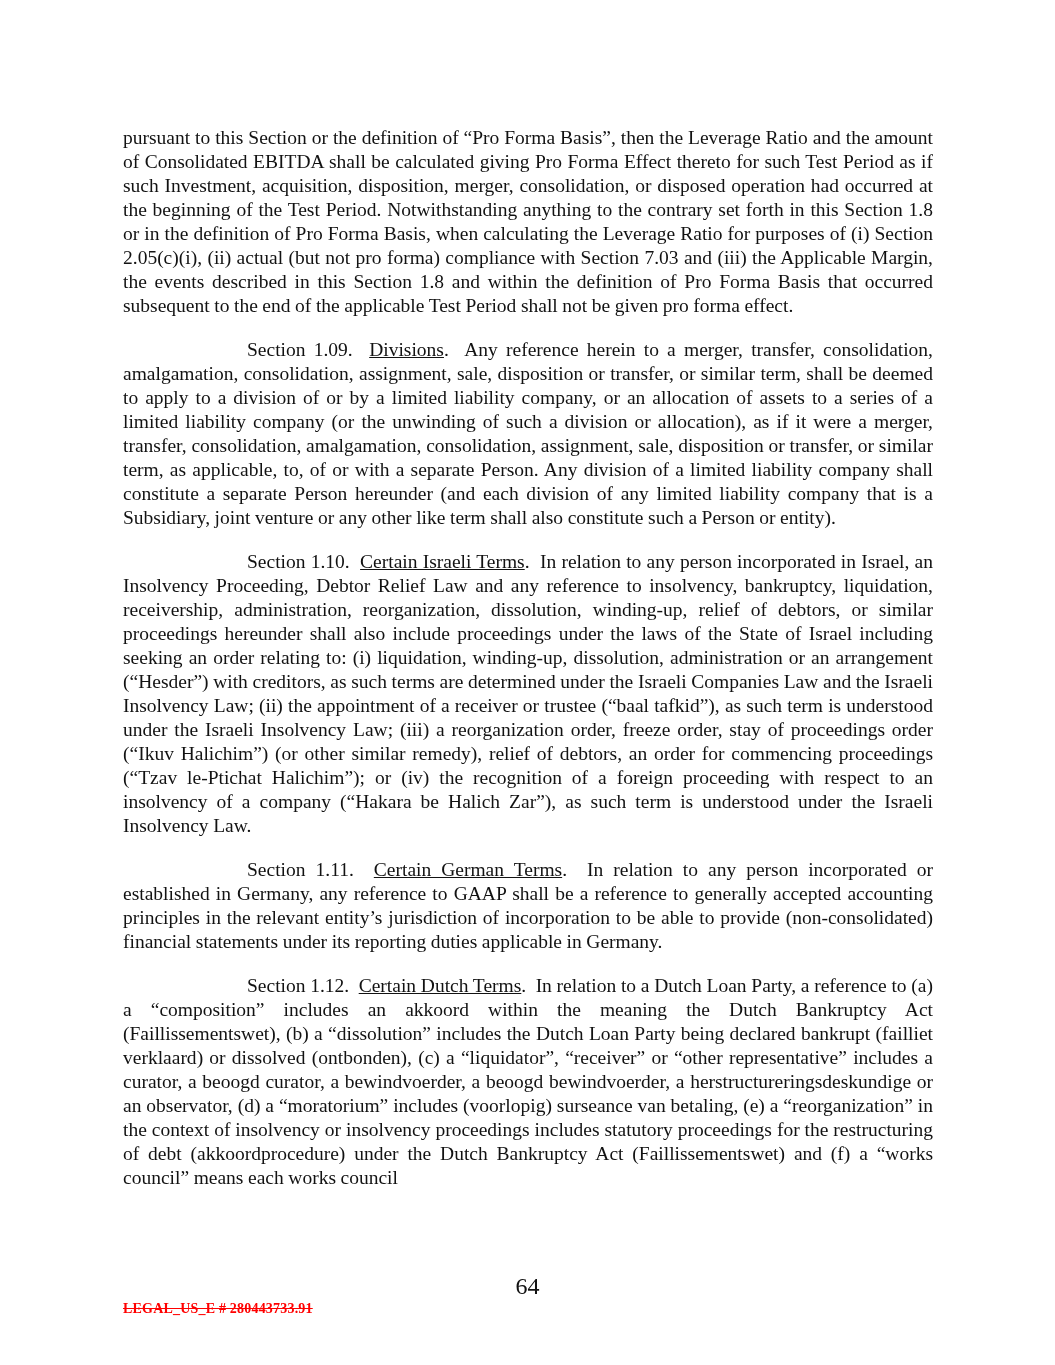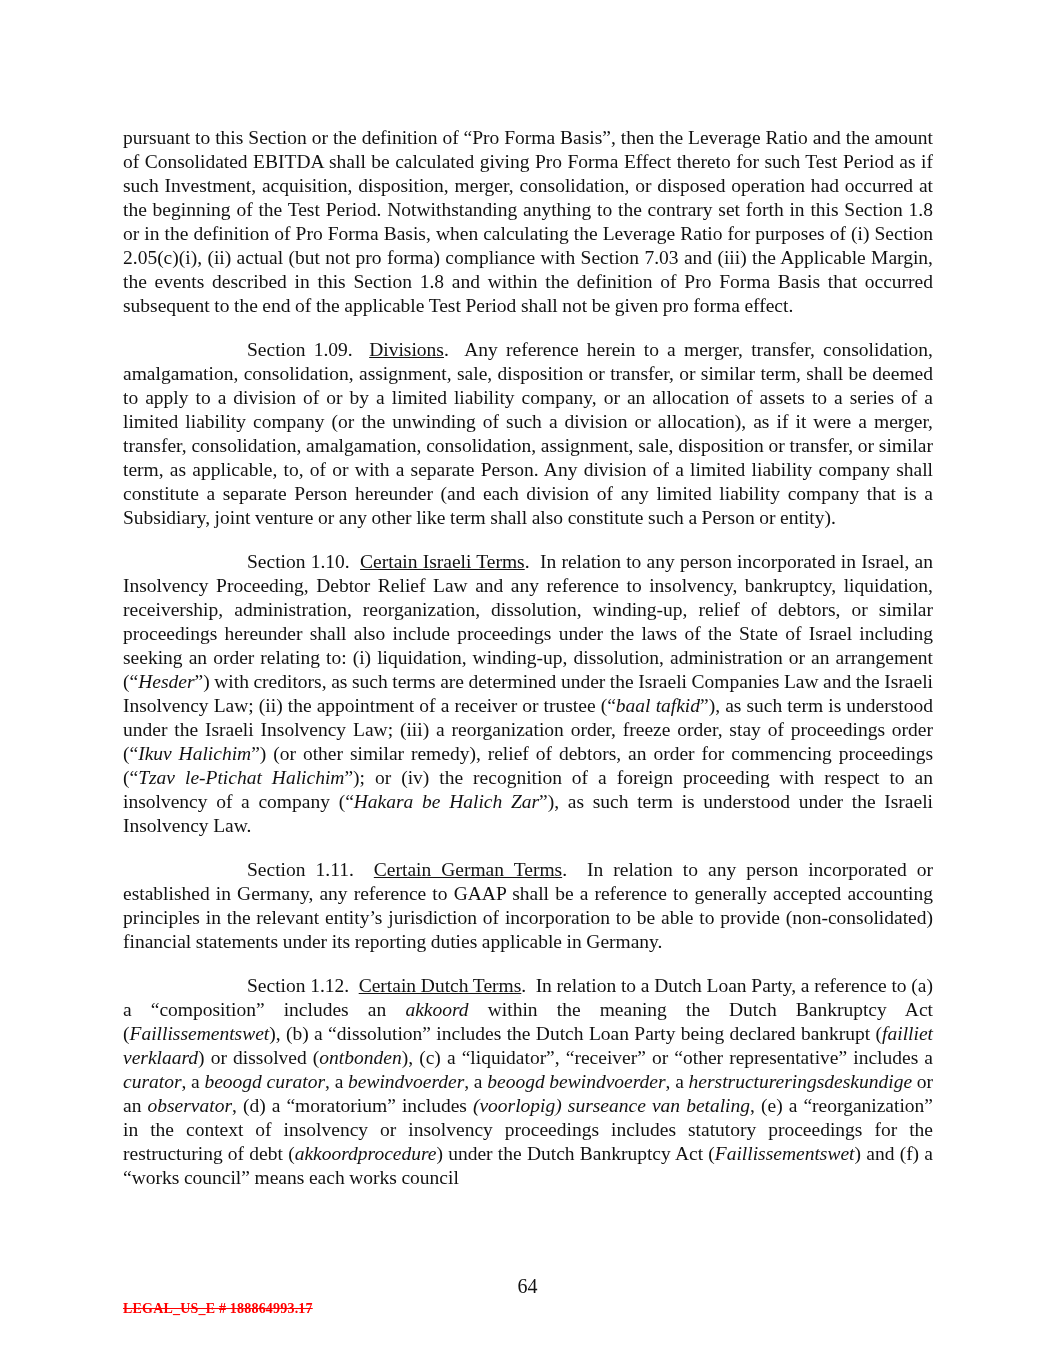--- a/index.html
+++ b/index.html
@@ -30,28 +30,28 @@
     font-size: 19.5px;
     line-height: 24px;
     text-align: justify;
     margin: 0 0 20px 0;
     word-spacing: -0.3px;
   }
   .content p.indent {
     text-indent: 124px;
   }
   .run-u { text-decoration: underline; margin-top: 12px; }
-  .run-i { font-style: italic; }
+  .run-i { }
   .page-number {
     position: absolute;
     top: 1274px;
     left: 0;
     width: 1055px;
     text-align: center;
-    font-size: 20px;
+    font-size: 24px;
     line-height: 24px;
   }
   .footer-id {
     position: absolute;
     left: 123px;
     top: 1301px;
     font-size: 14px;
     font-weight: bold;
     text-decoration: line-through;
     letter-spacing: 0.2px;
@@ -62,14 +62,14 @@
 
 <div class="page">
   <div class="content" id="doc-body">
       <p><span>pursuant to this Section or the definition of “Pro Forma Basis”, then the Leverage Ratio and the amount of Consolidated EBITDA shall be calculated giving Pro Forma Effect thereto for such Test Period as if such Investment, acquisition, disposition, merger, consolidation, or disposed operation had occurred at the beginning of the Test Period. Notwithstanding anything to the contrary set forth in this Section 1.8 or in the definition of Pro Forma Basis, when calculating the Leverage Ratio for purposes of (i) Section 2.05(c)(i), (ii) actual (but not pro forma) compliance with Section 7.03 and (iii) the Applicable Margin, the events described in this Section 1.8 and within the definition of Pro Forma Basis that occurred subsequent to the end of the applicable Test Period shall not be given pro forma effect.</span></p>
       <p class="indent"><span>Section 1.09.&nbsp; </span><span class="run-u">Divisions</span><span>.&nbsp; Any reference herein to a merger, transfer, consolidation, amalgamation, consolidation, assignment, sale, disposition or transfer, or similar term, shall be deemed to apply to a division of or by a limited liability company, or an allocation of assets to a series of a limited liability company (or the unwinding of such a division or allocation), as if it were a merger, transfer, consolidation, amalgamation, consolidation, assignment, sale, disposition or transfer, or similar term, as applicable, to, of or with a separate Person. Any division of a limited liability company shall constitute a separate Person hereunder (and each division of any limited liability company that is a Subsidiary, joint venture or any other like term shall also constitute such a Person or entity).</span></p>
       <p class="indent"><span>Section 1.10.&nbsp; </span><span class="run-u">Certain Israeli Terms</span><span>.&nbsp; In relation to any person incorporated in Israel, an Insolvency Proceeding, Debtor Relief Law and any reference to insolvency, bankruptcy, liquidation, receivership, administration, reorganization, dissolution, winding-up, relief of debtors, or similar proceedings hereunder shall also include proceedings under the laws of the State of Israel including seeking an order relating to: (i) liquidation, winding-up, dissolution, administration or an arrangement (“</span><span class="run-i">Hesder</span><span>”) with creditors, as such terms are determined under the Israeli Companies Law and the Israeli Insolvency Law; (ii) the appointment of a receiver or trustee (“</span><span class="run-i">baal tafkid</span><span>”), as such term is understood under the Israeli Insolvency Law; (iii) a reorganization order, freeze order, stay of proceedings order (“</span><span class="run-i">Ikuv Halichim</span><span>”) (or other similar remedy), relief of debtors, an order for commencing proceedings (“</span><span class="run-i">Tzav le-Ptichat Halichim</span><span>”); or (iv) the recognition of a foreign proceeding with respect to an insolvency of a company (“</span><span class="run-i">Hakara be Halich Zar</span><span>”), as such term is understood under the Israeli Insolvency Law.</span></p>
       <p class="indent"><span>Section 1.11.&nbsp; </span><span class="run-u">Certain German Terms</span><span>.&nbsp; In relation to any person incorporated or established in Germany, any reference to GAAP shall be a reference to generally accepted accounting principles in the relevant entity’s jurisdiction of incorporation to be able to provide (non-consolidated) financial statements under its reporting duties applicable in Germany.</span></p>
       <p class="indent"><span>Section 1.12.&nbsp; </span><span class="run-u">Certain Dutch Terms</span><span>.&nbsp; In relation to a Dutch Loan Party, a reference to (a) a “composition” includes an </span><span class="run-i">akkoord</span><span> within the meaning the Dutch Bankruptcy Act (</span><span class="run-i">Faillissementswet</span><span>), (b) a “dissolution” includes the Dutch Loan Party being declared bankrupt (</span><span class="run-i">failliet verklaard</span><span>) or dissolved (</span><span class="run-i">ontbonden</span><span>), (c) a “liquidator”, “receiver” or “other representative” includes a </span><span class="run-i">curator</span><span>, a </span><span class="run-i">beoogd curator</span><span>, a </span><span class="run-i">bewindvoerder</span><span>, a </span><span class="run-i">beoogd bewindvoerder</span><span>, a </span><span class="run-i">herstructureringsdeskundige</span><span> or an </span><span class="run-i">observator</span><span>, (d) a “moratorium” includes </span><span class="run-i">(voorlopig) surseance van betaling</span><span>, (e) a “reorganization” in the context of insolvency or insolvency proceedings includes statutory proceedings for the restructuring of debt (</span><span class="run-i">akkoordprocedure</span><span>) under the Dutch Bankruptcy Act (</span><span class="run-i">Faillissementswet</span><span>) and (f) a “works council” means each works council</span></p>
     </div>
   <div class="page-number">64</div>
-  <div class="footer-id" style="color: rgb(255, 0, 0);">LEGAL_US_E # 188864993.17</div>
+  <div class="footer-id" style="color: rgb(255, 0, 0);">LEGAL_US_E # 280443733.91</div>
 </div>
 
 </body></html>

